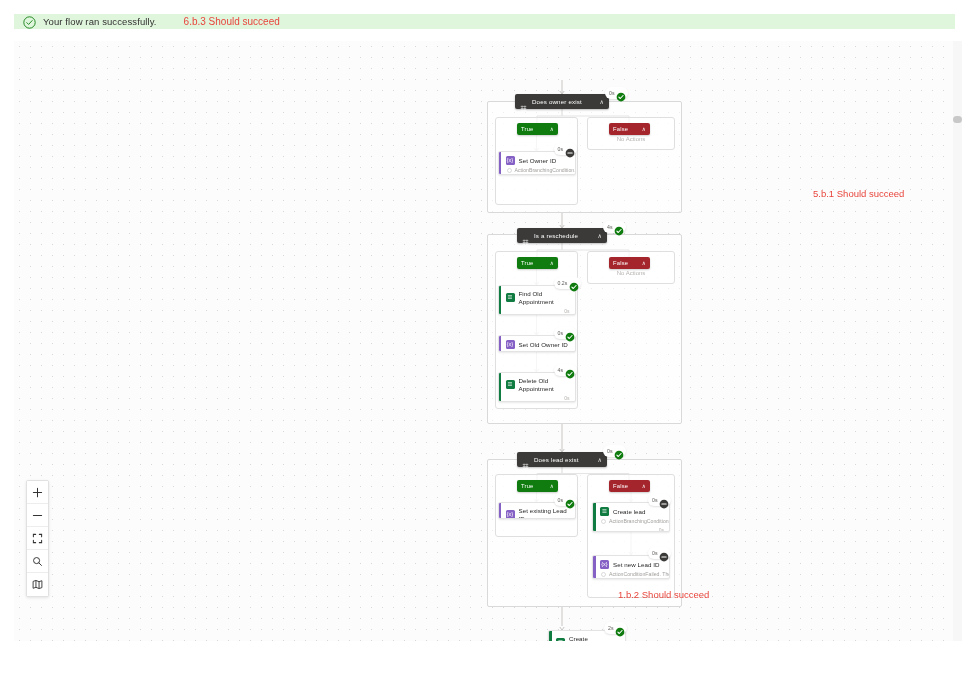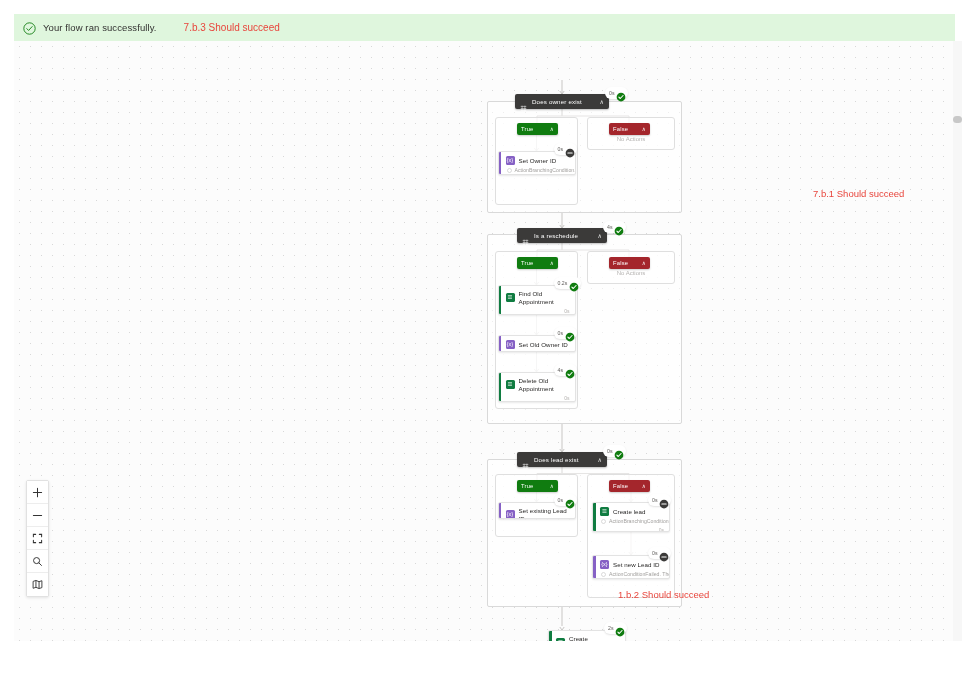--- a/index.html
+++ b/index.html
@@ -6,21 +6,21 @@
   html, body {
     width: 976px; height: 680px;
     background: #ffffff;
     font-family: "Liberation Sans", sans-serif;
     overflow: hidden;
   }
 
   
   .banner {
     position: absolute; left: 14px; top: 14px;
-    width: 941px; height: 27px;
+    width: 941px; height: 15px;
     background: #dff6dd;
     display: flex; align-items: center;
     padding-left: 9px; gap: 7px;
   }
   .banner-check { width: 13px; height: 13px; flex: 0 0 13px; }
   .banner-text {
     font-size: 9.5px; color: #323130; letter-spacing: .1px;
   }
   .banner-note {
     font-size: 10px; color: #e8453c; margin-left: 20px;
@@ -182,21 +182,21 @@
 <body>
 
 <div class="banner">
   <span class="banner-check">
     <svg viewBox="0 0 16 16" width="13" height="13">
       <circle cx="8" cy="8" r="7" fill="none" stroke="#107c10" stroke-width="1.1"></circle>
       <path d="M4.7 8.2 L6.9 10.4 L11.3 5.6" fill="none" stroke="#107c10" stroke-width="1.1" stroke-linecap="round" stroke-linejoin="round"></path>
     </svg>
   </span>
   <span class="banner-text">Your flow ran successfully.</span>
-  <span class="banner-note">7.b.3 Should succeed</span>
+  <span class="banner-note">6.b.3 Should succeed</span>
 </div>
 
 <div class="canvas">
   <div class="canvas-inner" id="canvas-inner">
     <svg class="edges" id="edge-layer" viewBox="0 0 941 600" preserveAspectRatio="none">
         <path d="M548 39 L548 53" stroke="#c8c6c4" stroke-width="1" fill="none"></path>
         <path d="M545.8 50 L548 53 L550.2 50" stroke="#c8c6c4" stroke-width="1" fill="none"></path>
         <path d="M548 68 L548 75 L523 75 L523 82" stroke="#c8c6c4" stroke-width="1" fill="none"></path>
         <path d="M522.5 94 L522.5 110" stroke="#c8c6c4" stroke-width="1" fill="none"></path>
         <path d="M520.3 107 L522.5 110 L524.7 107" stroke="#c8c6c4" stroke-width="1" fill="none"></path>
@@ -429,21 +429,21 @@
           <div class="card-title">Create Appointment</div>
         </div>
       </div>
       <div class="status" style="left: 590px; top: 581px;">
         <span class="status-dur">2s</span>
         <span class="status-ico"><svg viewBox="0 0 16 16" width="10" height="10">
             <circle cx="8" cy="8" r="7" fill="#107c10"></circle>
             <path d="M4.6 8.2 L6.8 10.4 L11.3 5.6" stroke="#fff" stroke-width="1.7" fill="none" stroke-linecap="round" stroke-linejoin="round"></path>
           </svg></span>
       </div>
-      <div class="annot" style="left: 799px; top: 147px;">7.b.1 Should succeed</div>
+      <div class="annot" style="left: 799px; top: 147px;">5.b.1 Should succeed</div>
       <div class="annot" style="left: 604px; top: 548px;">1.b.2 Should succeed</div>
     </div>
 </div>
 
 <div class="vscroll">
   <div class="vscroll-thumb"></div>
 </div>
 
 <div class="zoom-bar">
   <div class="zoom-btn">

